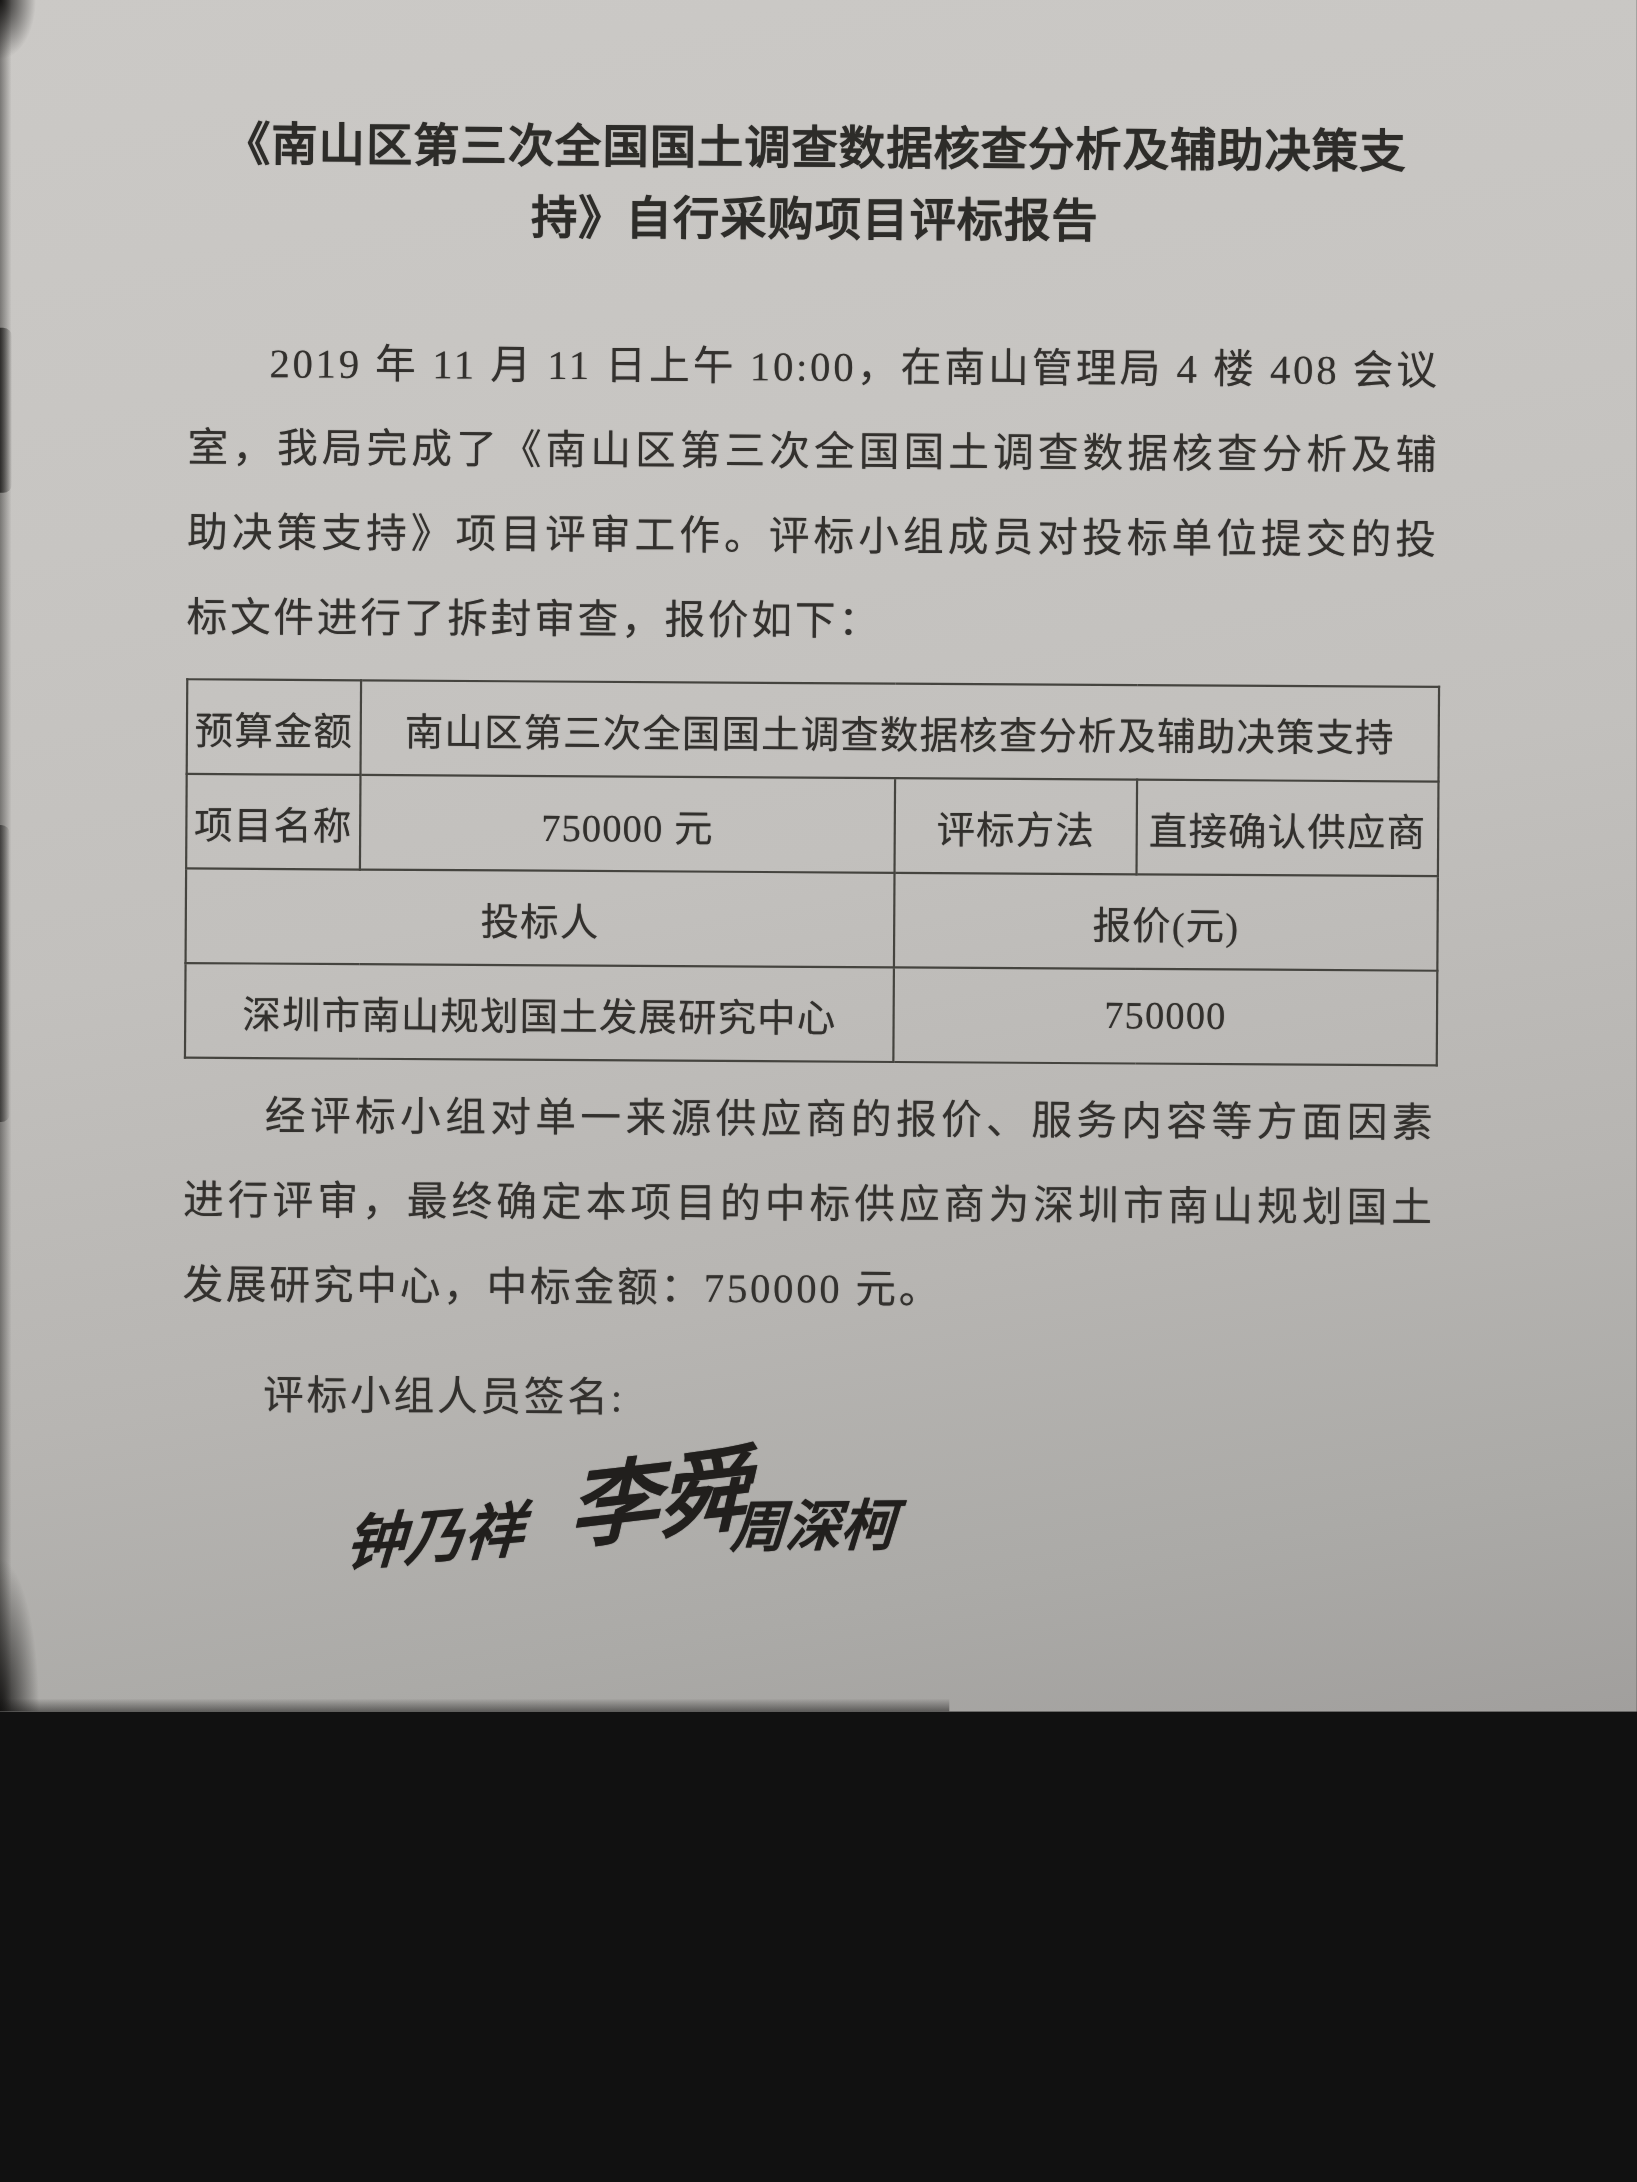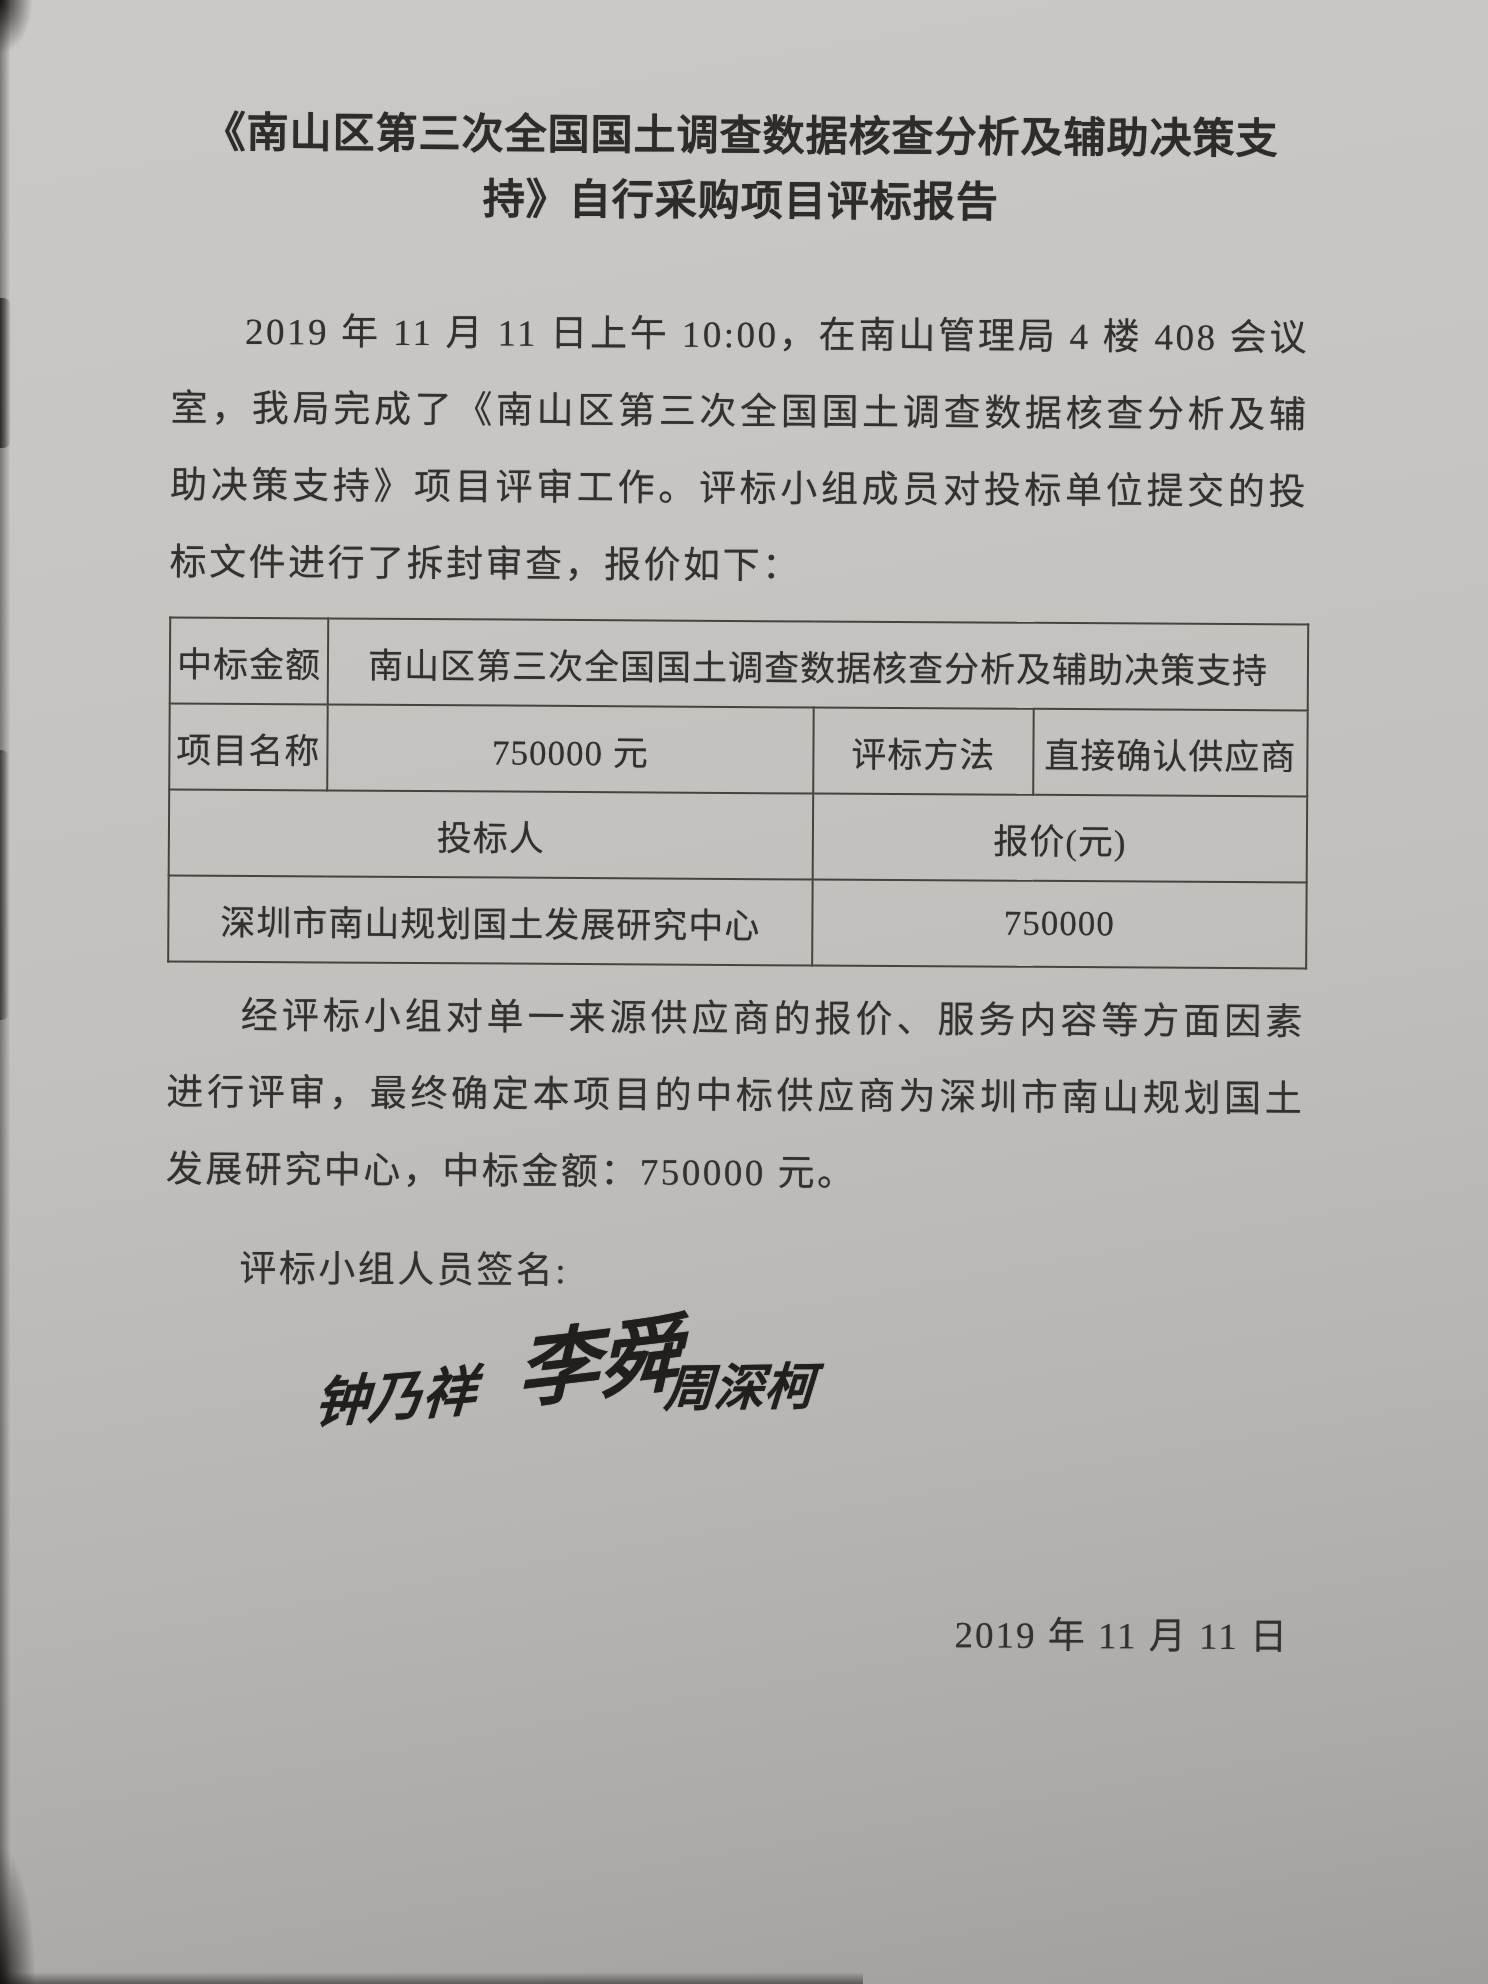--- a/index.html
+++ b/index.html
@@ -9,21 +9,21 @@
   body {
     width: 1488px;
     height: 1984px;
     overflow: hidden;
     background: #111;
     font-family: "Liberation Serif", "DejaVu Serif", serif;
   }
   .page {
     position: relative;
     width: 1488px;
-    height: 1984px;
+    height: 1556px;
     background: linear-gradient(170deg,
       #cbc9c6 0%,
       #c7c5c2 28%,
       #c2c0bd 50%,
       #b7b5b2 72%,
       #abaaa7 88%,
       #a19f9d 100%);
     overflow: hidden;
   }
   
@@ -169,21 +169,21 @@
 
     <table class="bid-table">
       <colgroup>
         <col style="width:158px">
         <col style="width:486px">
         <col style="width:220px">
         <col style="width:274px">
       </colgroup>
       <tbody>
         <tr>
-          <td>中标金额</td>
+          <td>预算金额</td>
           <td colspan="3">南山区第三次全国国土调查数据核查分析及辅助决策支持</td>
         </tr>
         <tr>
           <td>项目名称</td>
           <td>750000 元</td>
           <td>评标方法</td>
           <td>直接确认供应商</td>
         </tr>
         <tr>
           <td colspan="2">投标人</td>

